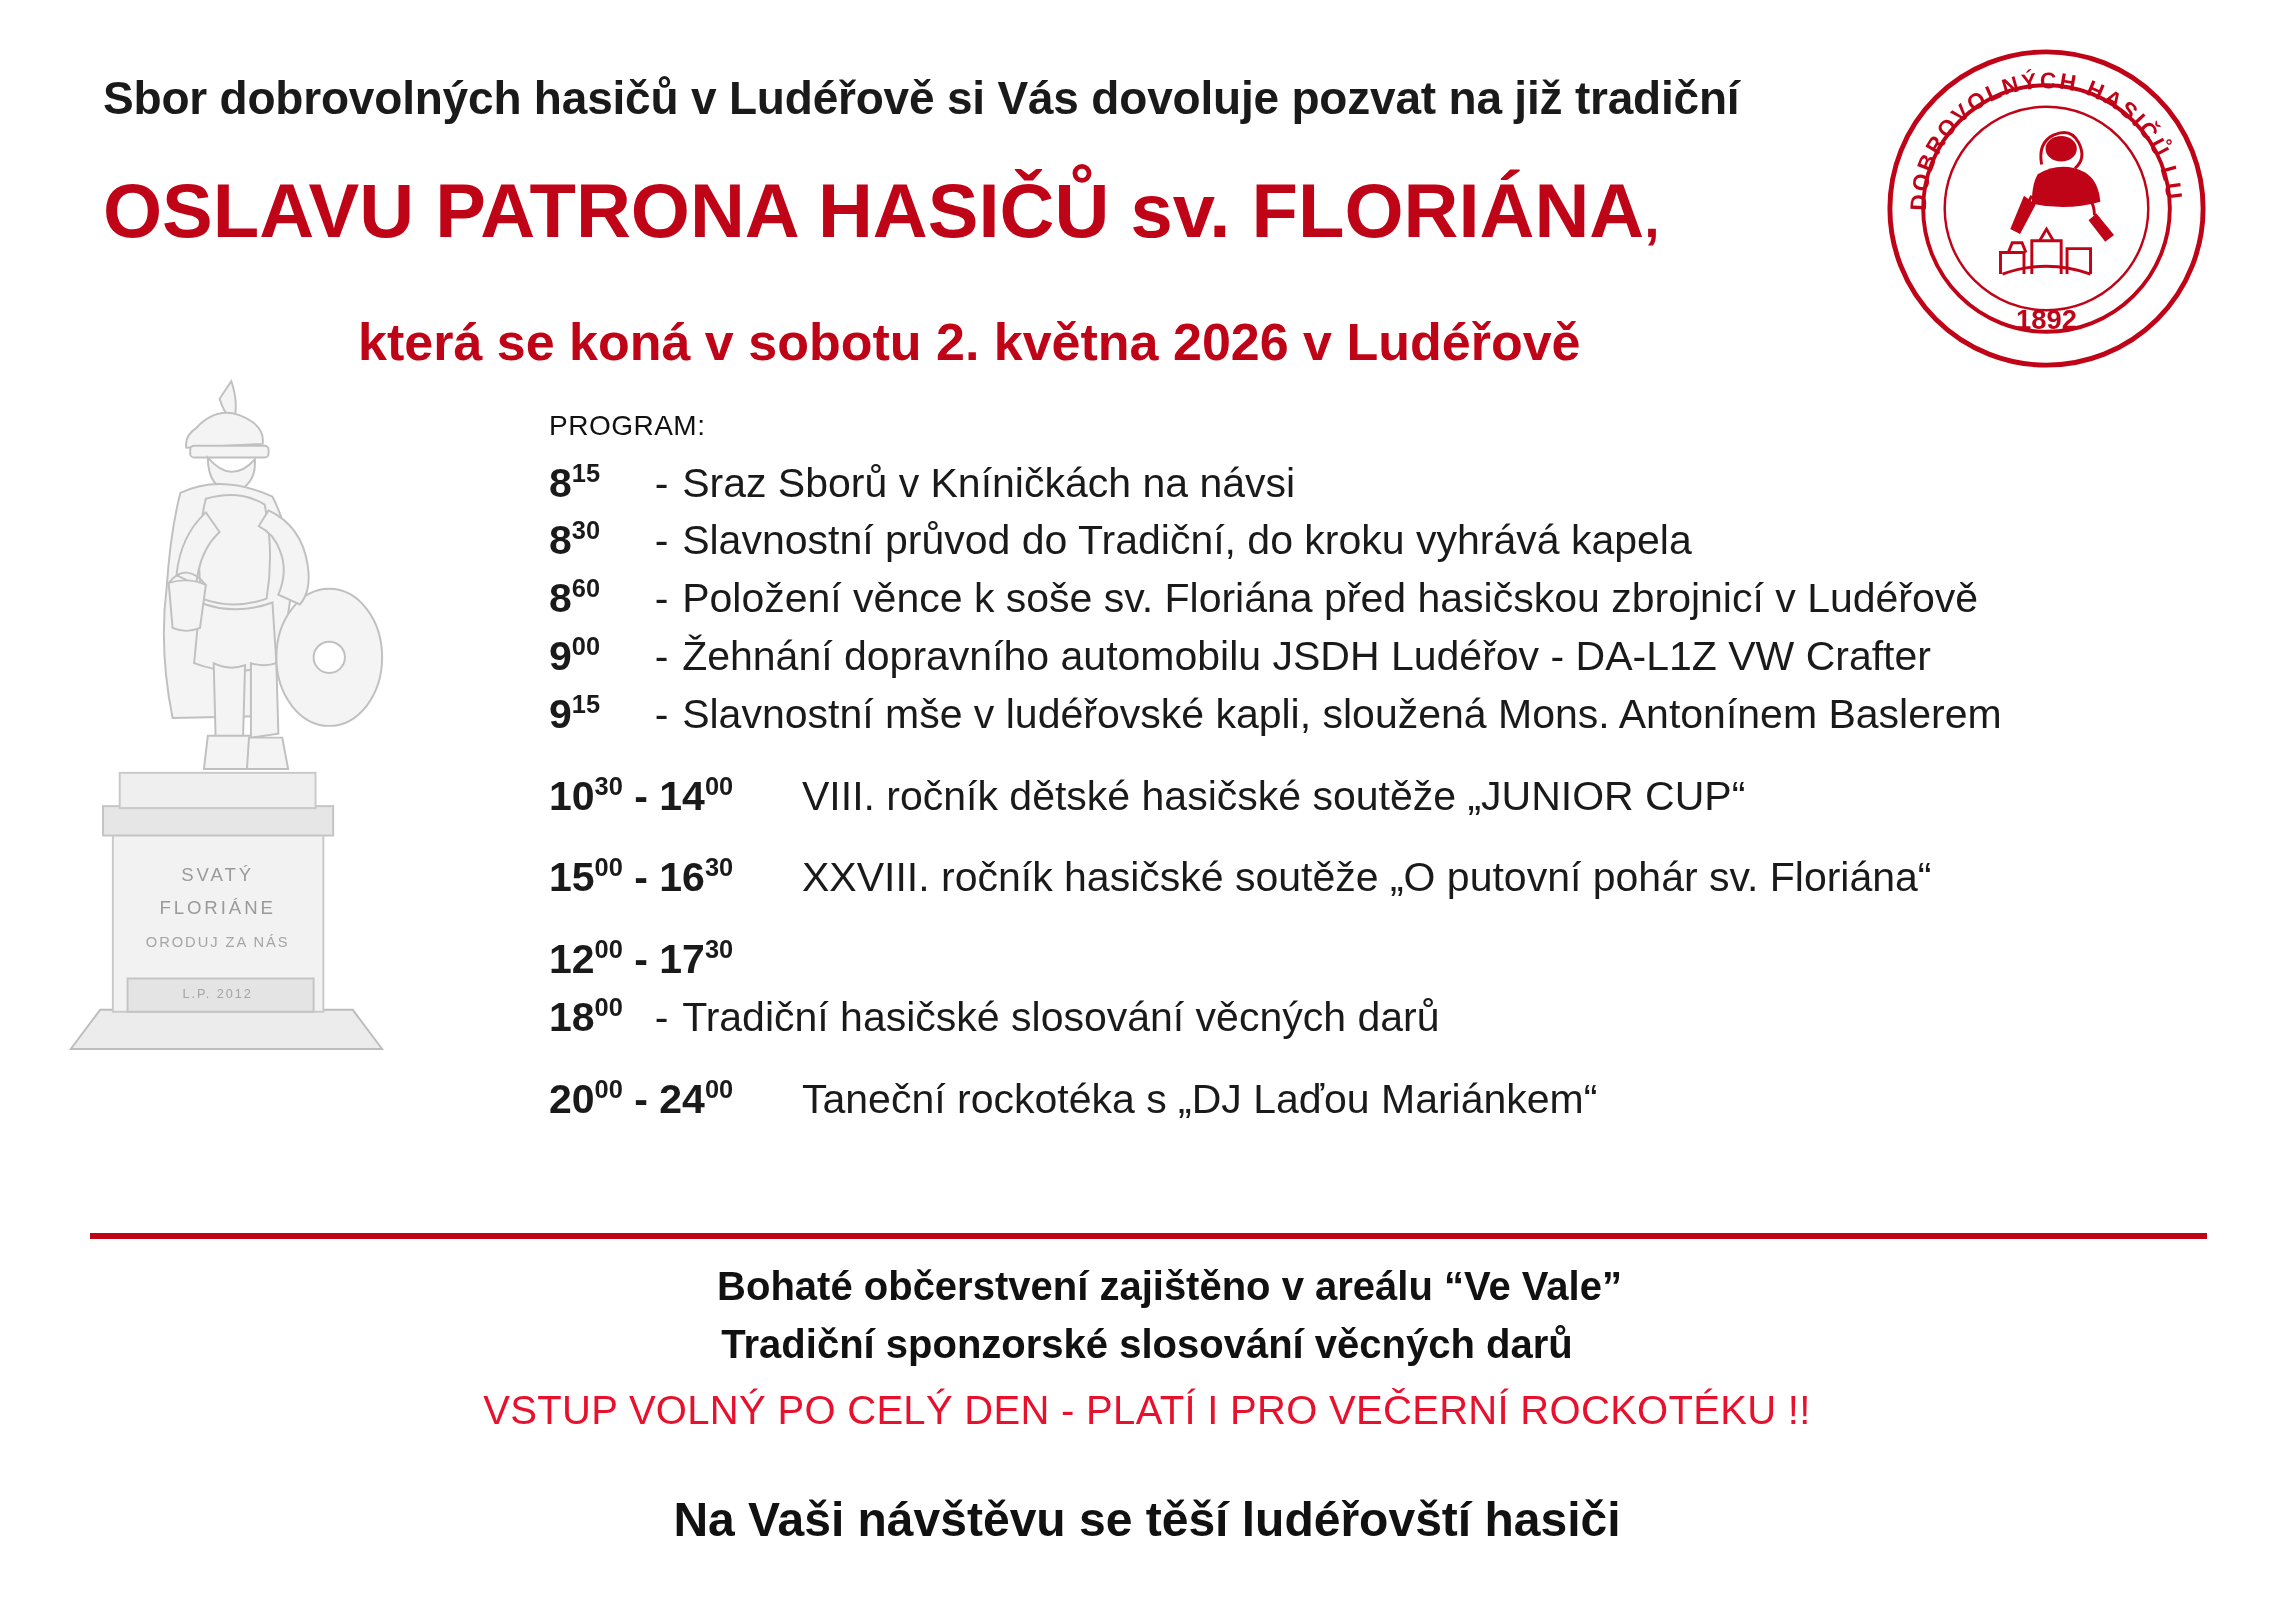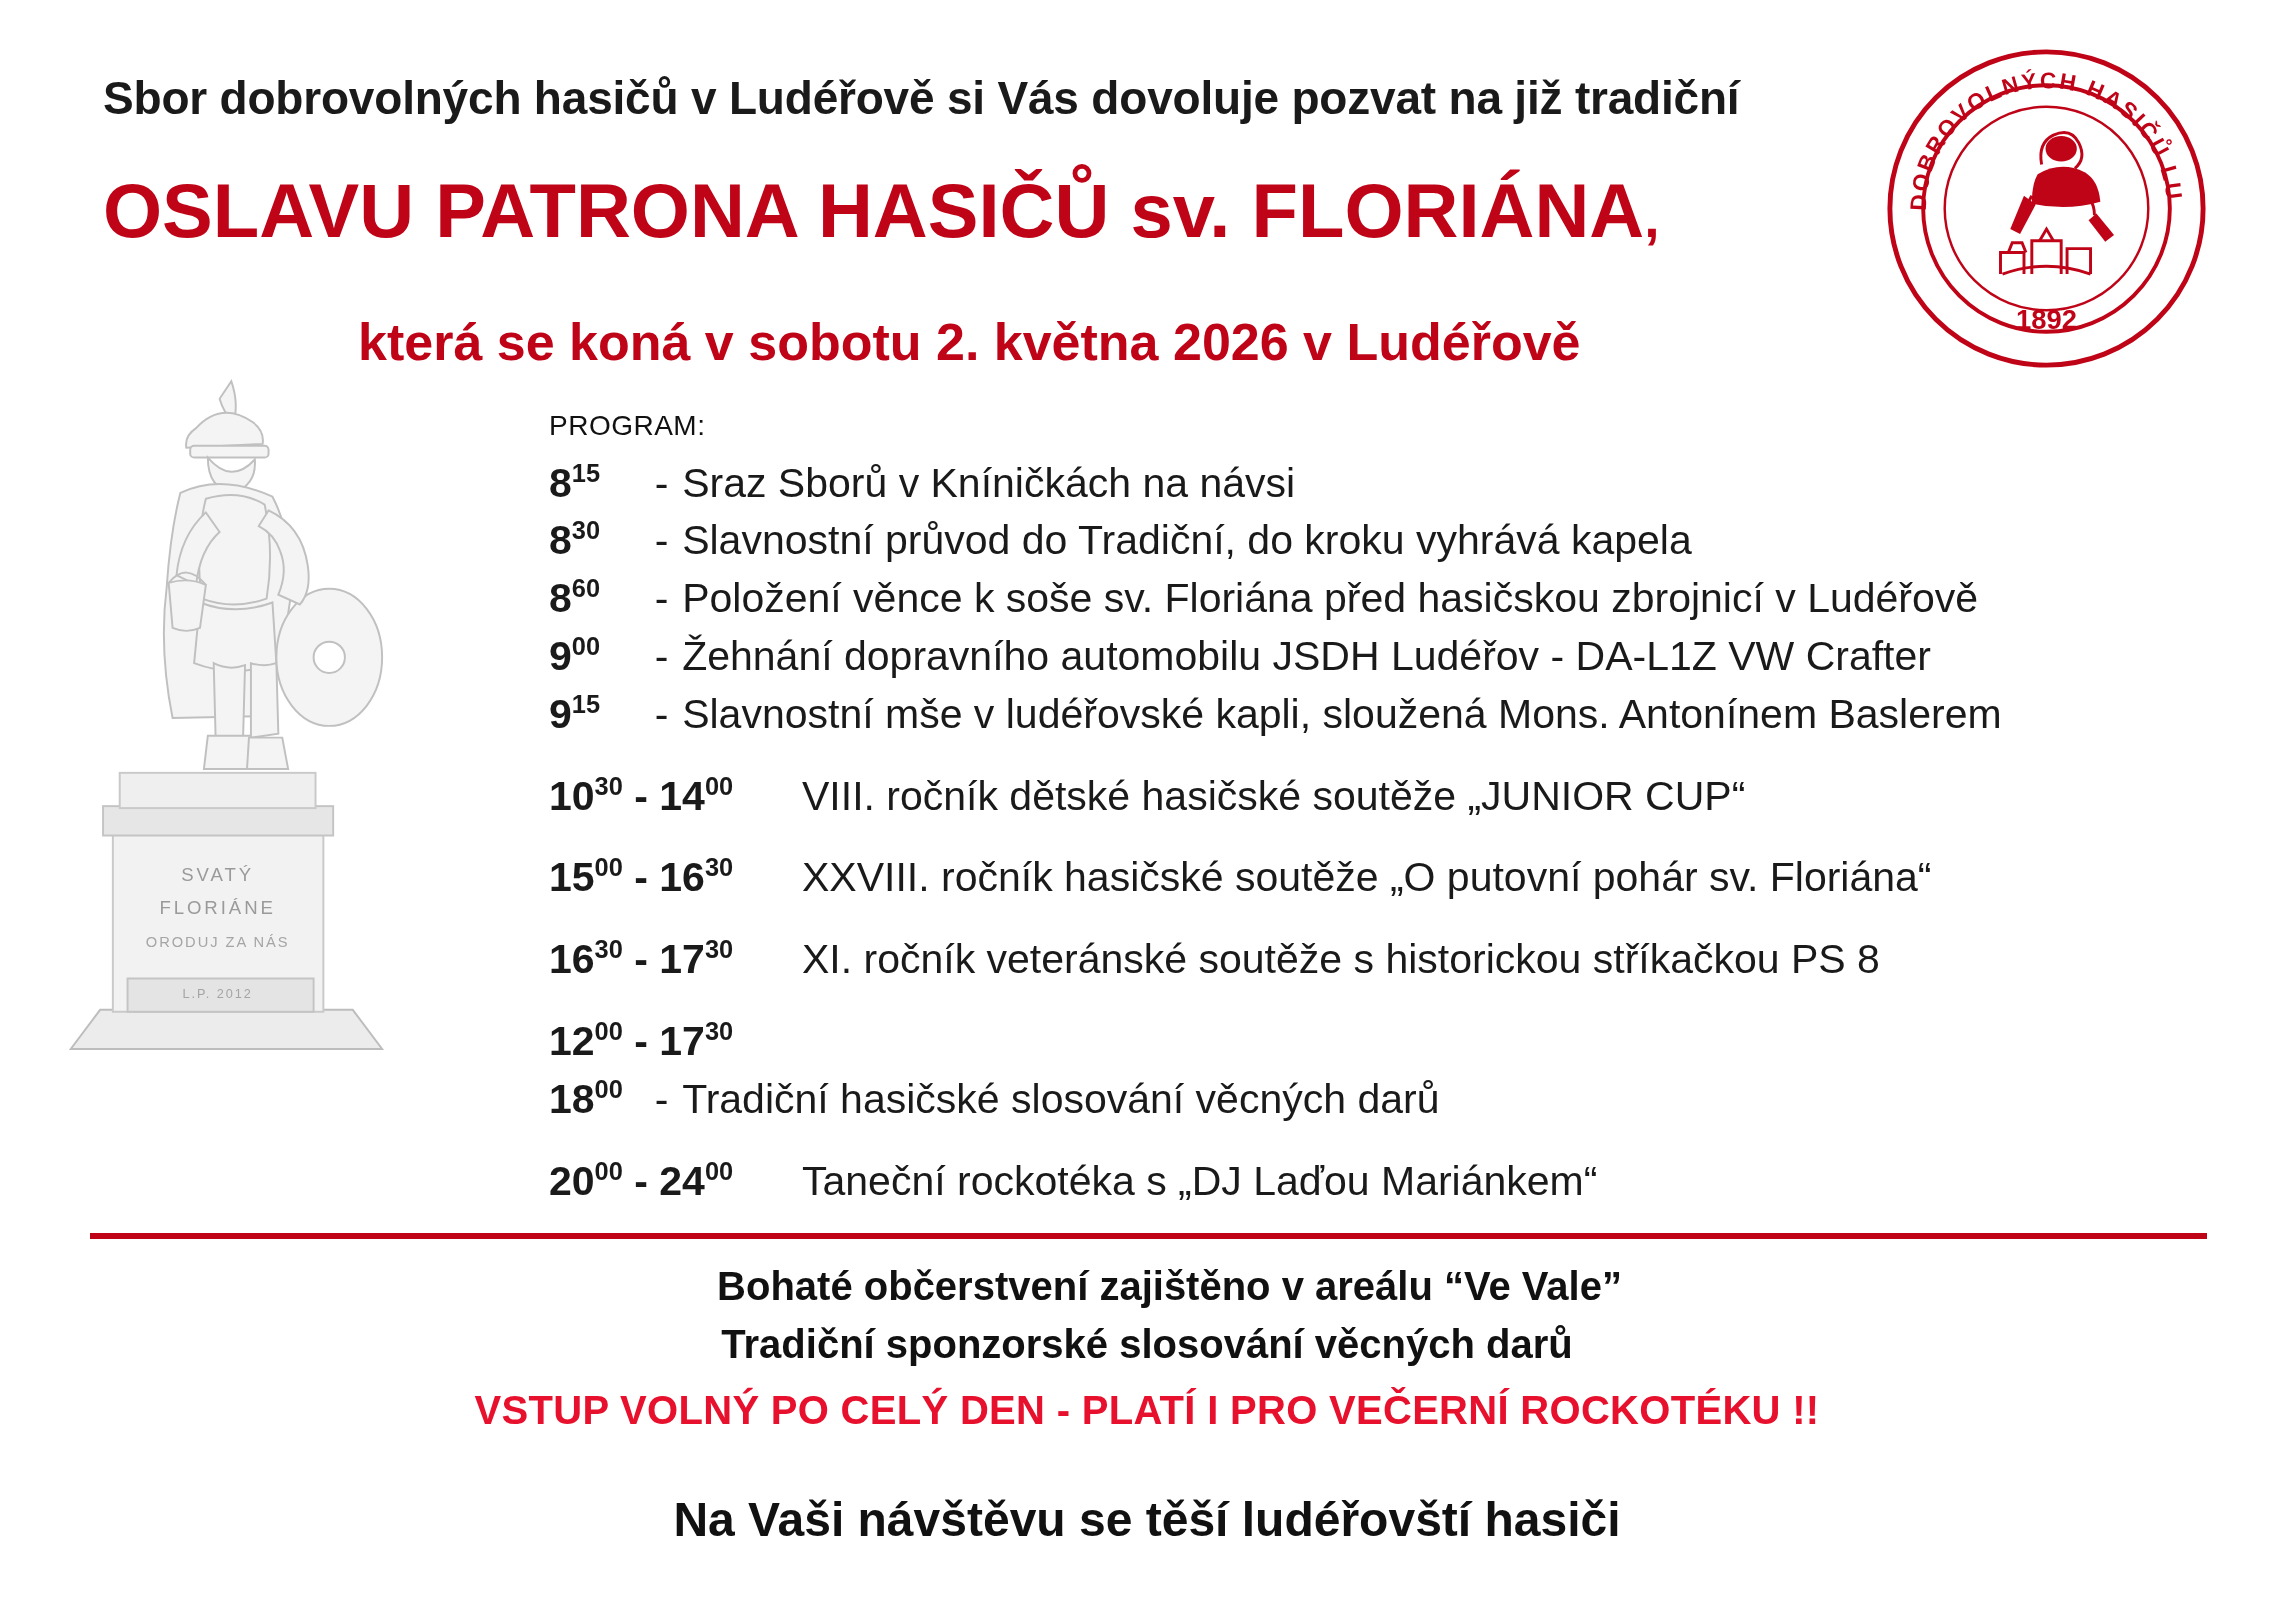--- a/index.html
+++ b/index.html
@@ -163,21 +163,21 @@
     margin-left: 45px;
   }
   .footer-line2 {
     font-size: 40px;
     font-weight: 700;
     color: #111;
     margin-bottom: 21.6px;
   }
   .footer-free {
     font-size: 40px;
-    font-weight: 700;
+    font-weight: 400;
     color: #e8112d;
     letter-spacing: 0.3px;
     margin-bottom: 59px;
   }
   .footer-welcome {
     font-size: 48px;
     font-weight: 700;
     color: #111;
     margin-top: 51px;
   }
@@ -313,25 +313,20 @@
           <span class="prog-time range">10<sup>30</sup> - 14<sup>00</sup></span>
           <span class="prog-gap"></span>
           <span class="prog-text">VIII. ročník dětské hasičské soutěže „JUNIOR CUP“</span>
         </div>
         <div class="prog-row">
           <span class="prog-time range">15<sup>00</sup> - 16<sup>30</sup></span>
           <span class="prog-gap"></span>
           <span class="prog-text">XXVIII. ročník hasičské soutěže „O putovní pohár sv. Floriána“</span>
         </div>
         <div class="prog-row">
-          <span class="prog-time range">16<sup>30</sup> - 17<sup>30</sup></span>
-          <span class="prog-gap"></span>
-          <span class="prog-text">XI. ročník veteránské soutěže s historickou stříkačkou PS 8</span>
-        </div>
-        <div class="prog-row">
           <span class="prog-time range">12<sup>00</sup> - 17<sup>30</sup></span>
           <span class="prog-gap"></span>
         </div>
         <div class="prog-row">
           <span class="prog-time">18<sup>00</sup></span>
           <span class="prog-sep">-</span>
           <span class="prog-text">Tradiční hasičské slosování věcných darů</span>
         </div>
         <div class="prog-row">
           <span class="prog-time range">20<sup>00</sup> - 24<sup>00</sup></span>

